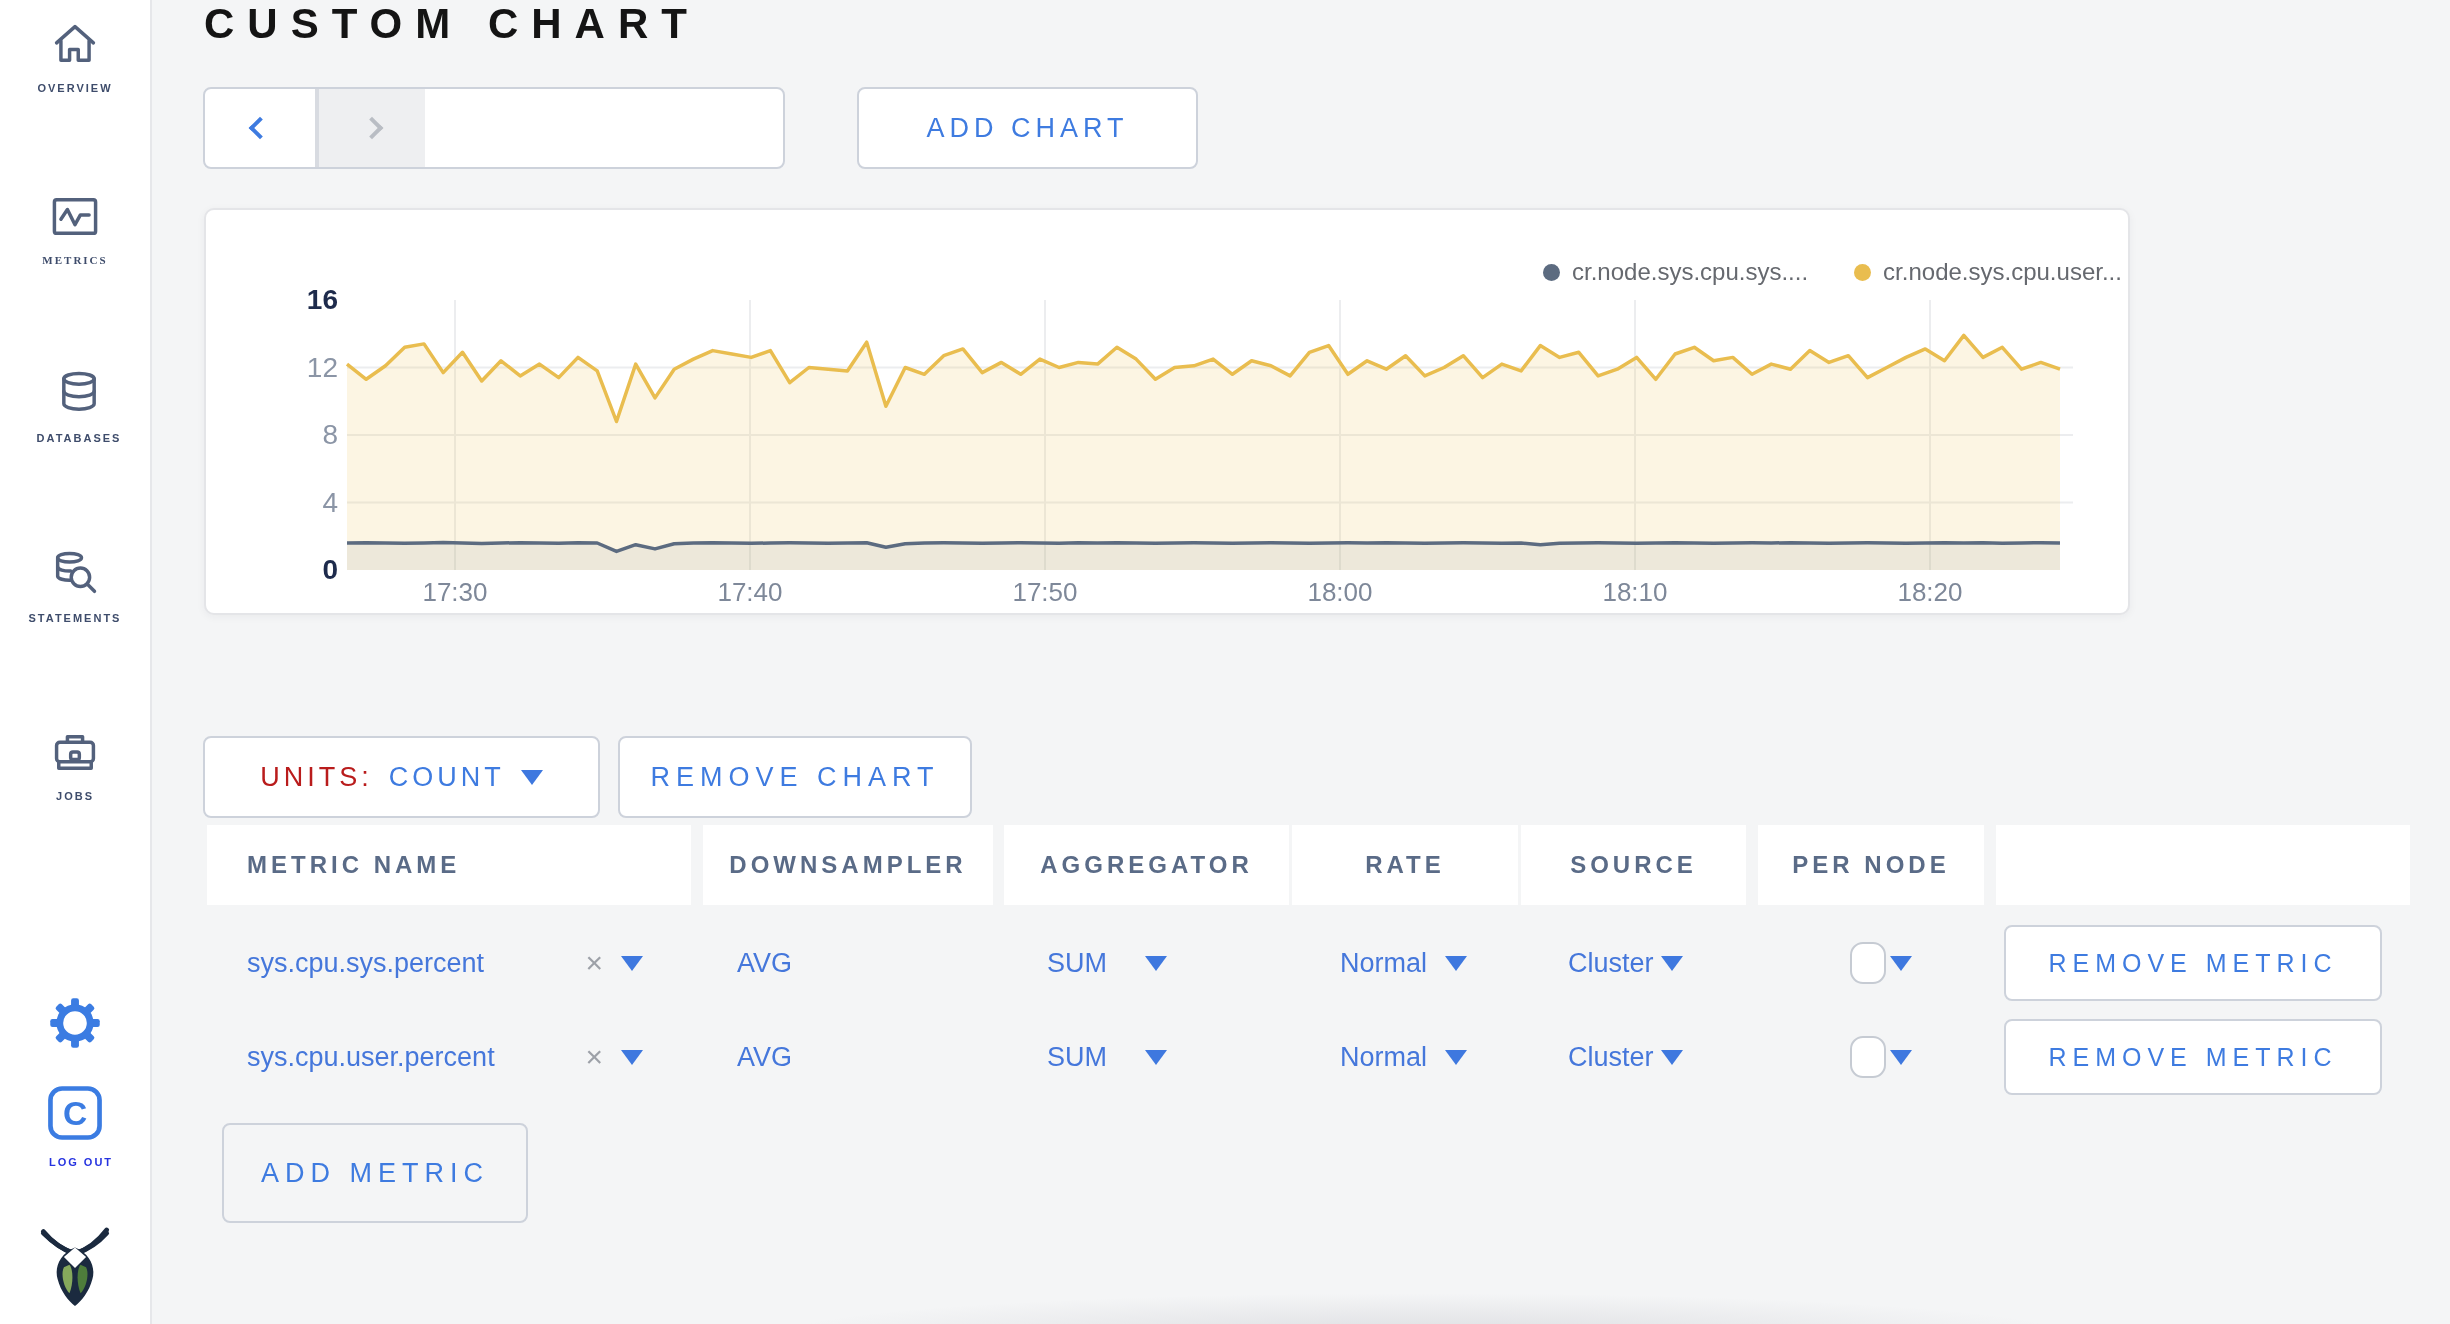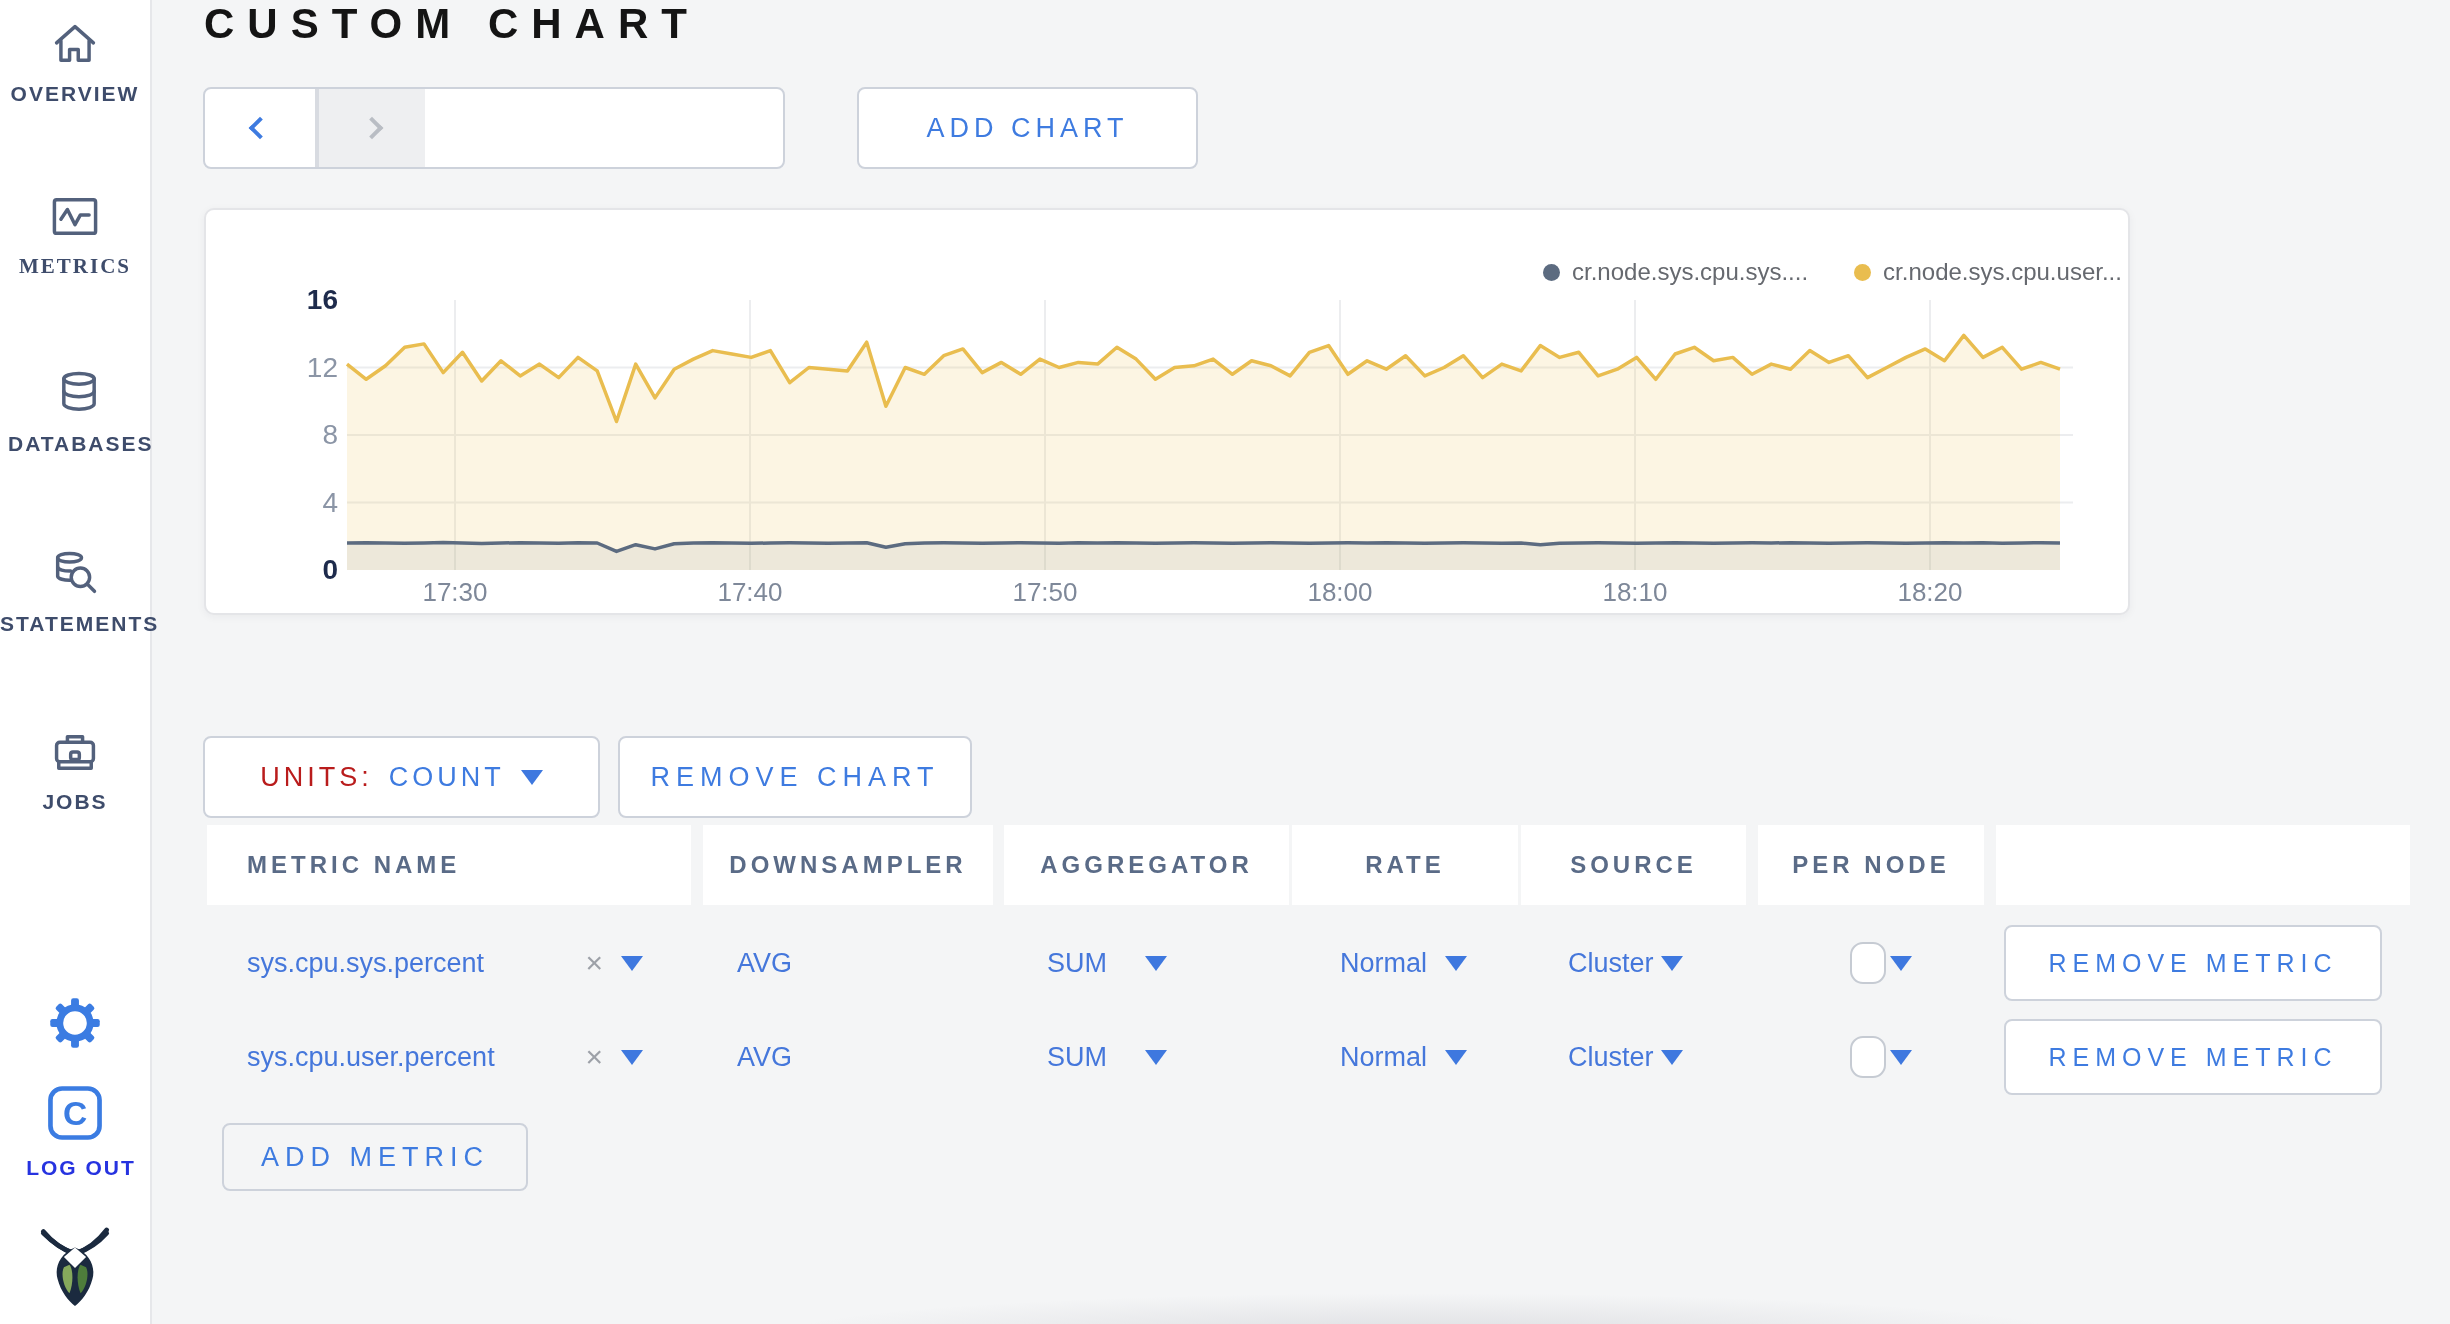--- a/index.html
+++ b/index.html
@@ -4,21 +4,21 @@
 <style>
   * { margin:0; padding:0; box-sizing:border-box; }
   html,body { width:2450px; height:1324px; overflow:hidden; }
   body { font-family:"Liberation Sans","DejaVu Sans",sans-serif; background:#F4F5F6; position:relative; }
 
   
   #sidebar { position:absolute; left:0; top:0; width:152px; height:1324px;
              background:#FFFFFF; border-right:2px solid #E6E7EA; z-index:5; }
   .side-item { position:absolute; left:0; width:150px; text-align:center; cursor:pointer; }
   .side-item svg { display:block; margin:0 auto; }
-  .side-label { display:block; margin-top:12px; font-size:21px; font-weight:700;
+  .side-label { display:block; margin-top:12px; font-size:11px; font-weight:700;
                 letter-spacing:2px; color:#3E4C6B; }
   .logout-label { color:#2633E0;padding-left:12px; }
 
   
   #page-title { position:absolute; left:204px; top:0px; font-size:42px; font-weight:600;
                 letter-spacing:13px; color:#141414; white-space:nowrap; }
 
   .btn { border:2px solid #CDD2DB; border-radius:8px; background:#FFFFFF;
          color:#3E7BE0; display:flex; align-items:center; justify-content:center;
          font-weight:500; cursor:pointer; }
@@ -71,21 +71,21 @@
            display:flex; align-items:center; justify-content:center;
            font-size:24px; font-weight:700; letter-spacing:4px; color:#5A6B87; }
   .metric-row { position:absolute; left:207px; width:2203px; height:90px; }
   .rcell { position:absolute; top:0; height:90px; display:flex; align-items:center; }
   .row-blue { color:#4577DB; font-size:27px; }
   .clear-x { color:#9DA1A8; font-size:30px; font-weight:400; cursor:pointer; }
   .checkbox { width:36px; height:42px; border:2px solid #C6CBD3; border-radius:13px;
               background:#FFFFFF; cursor:pointer; }
   .remove-metric-btn { position:absolute; left:1797px; width:378px; height:76px;
                        font-size:25px; letter-spacing:6px; }
-  #add-metric { position:absolute; left:222px; top:1123px; width:306px; height:68px;
+  #add-metric { position:absolute; left:222px; top:1123px; width:306px; height:100px;
                 background:transparent; font-size:27px; letter-spacing:6px; }
 
   #bottom-shadow { position:absolute; left:580px; top:1286px; width:1690px; height:38px;
                    background:radial-gradient(ellipse 55% 160% at 50% 130%, rgba(70,70,90,0.13), rgba(70,70,90,0) 70%); }
 </style>
 </head>
 <body>
 
 <nav id="sidebar">
   <div class="side-item" style="top:18px;">

